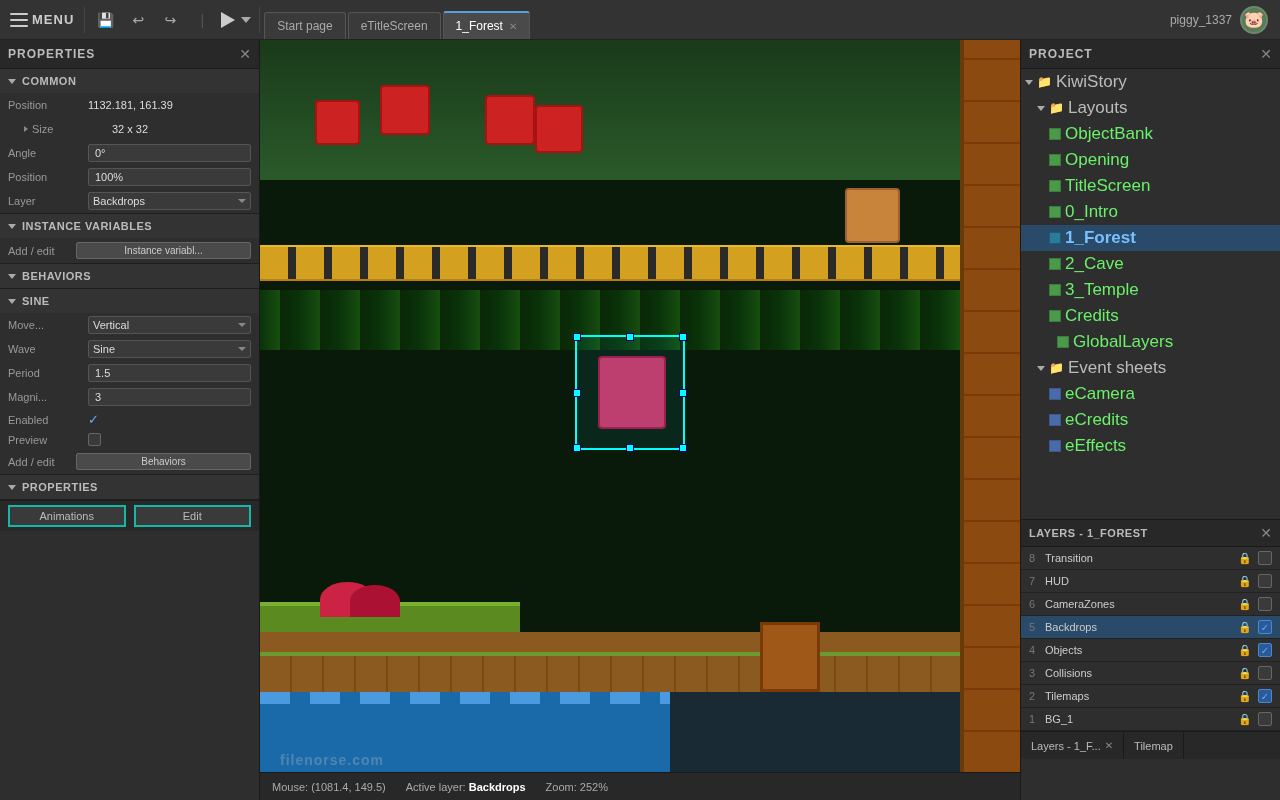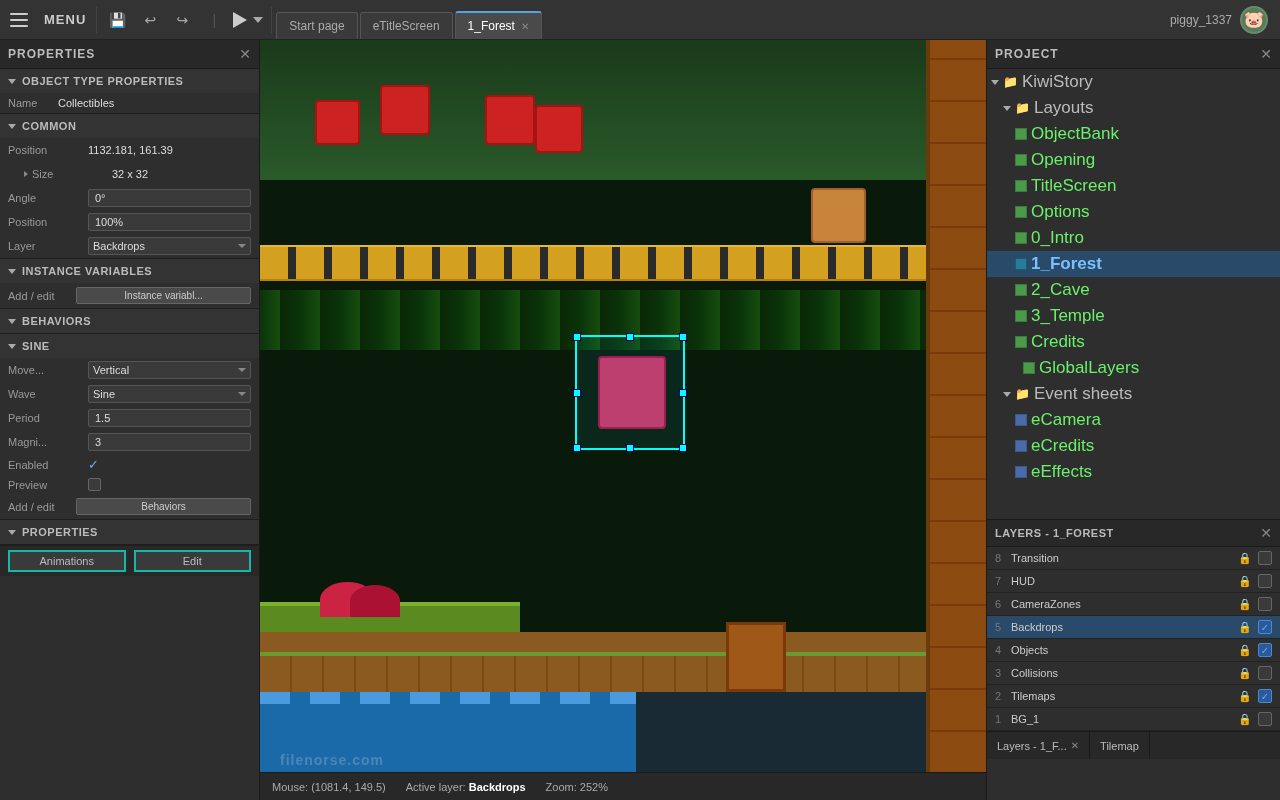--- a/index.html
+++ b/index.html
@@ -21,21 +21,21 @@
       background: #333;
       display: flex;
       align-items: center;
       border-bottom: 1px solid #222;
       flex-shrink: 0;
     }
     .top-bar-menu {
       display: flex;
       align-items: center;
       padding: 0 10px;
-      gap: 16px;
+      gap: 4px;
     }
     .menu-icon {
       width: 18px; height: 14px;
       display: flex; flex-direction: column; justify-content: space-between;
     }
     .menu-icon span {
       display: block; height: 2px; background: #ccc; border-radius: 1px;
     }
     .menu-label {
       color: #ccc; font-size: 13px; font-weight: 600; letter-spacing: 1px;
@@ -324,21 +324,21 @@
       background: #282828;
       border-top: 1px solid #1a1a1a;
       display: flex; align-items: center; padding: 0 12px;
       gap: 20px;
     }
     .status-text { color: #aaa; font-size: 11px; }
     .status-bold { color: #fff; font-weight: 700; }
 
     
     .right-panel {
-      width: 294px;
+      width: 260px;
       background: #2e2e2e;
       border-left: 1px solid #1a1a1a;
       display: flex;
       flex-direction: column;
       flex-shrink: 0;
     }
     
     .project-section {
       flex: 1;
       overflow-y: auto;
@@ -474,30 +474,20 @@
 </div>
 
 <div class="main-layout">
 
   <div class="left-panel">
     <div class="panel-header">
       <span class="panel-title">PROPERTIES</span>
       <span class="close-btn">✕</span>
     </div>
 
-    <div class="section">
-      <div class="section-header">
-        <div class="arrow-down"></div>
-        <span class="section-title">OBJECT TYPE PROPERTIES</span>
-      </div>
-      <div class="name-row">
-        <span class="name-label">Name</span>
-        <span class="name-value">Collectibles</span>
-      </div>
-    </div>
 
     <div class="section">
       <div class="section-header">
         <div class="arrow-down"></div>
         <span class="section-title">COMMON</span>
       </div>
       <div class="prop-row">
         <span class="prop-label">Position</span>
         <span class="prop-value">1132.181, 161.39</span>
       </div>
@@ -681,24 +671,20 @@
       <div class="tree-item" style="padding-left:28px">
         <div class="layout-icon"></div>
         <span class="tree-label green">Opening</span>
       </div>
       <div class="tree-item" style="padding-left:28px">
         <div class="layout-icon"></div>
         <span class="tree-label green">TitleScreen</span>
       </div>
       <div class="tree-item" style="padding-left:28px">
         <div class="layout-icon"></div>
-        <span class="tree-label green">Options</span>
-      </div>
-      <div class="tree-item" style="padding-left:28px">
-        <div class="layout-icon"></div>
         <span class="tree-label green">0_Intro</span>
       </div>
       <div class="tree-item active" style="padding-left:28px">
         <div class="layout-icon" style="background:#2a7a9a;border-color:#1a5a7a"></div>
         <span class="tree-label active-item">1_Forest</span>
       </div>
       <div class="tree-item" style="padding-left:28px">
         <div class="layout-icon"></div>
         <span class="tree-label green">2_Cave</span>
       </div>

